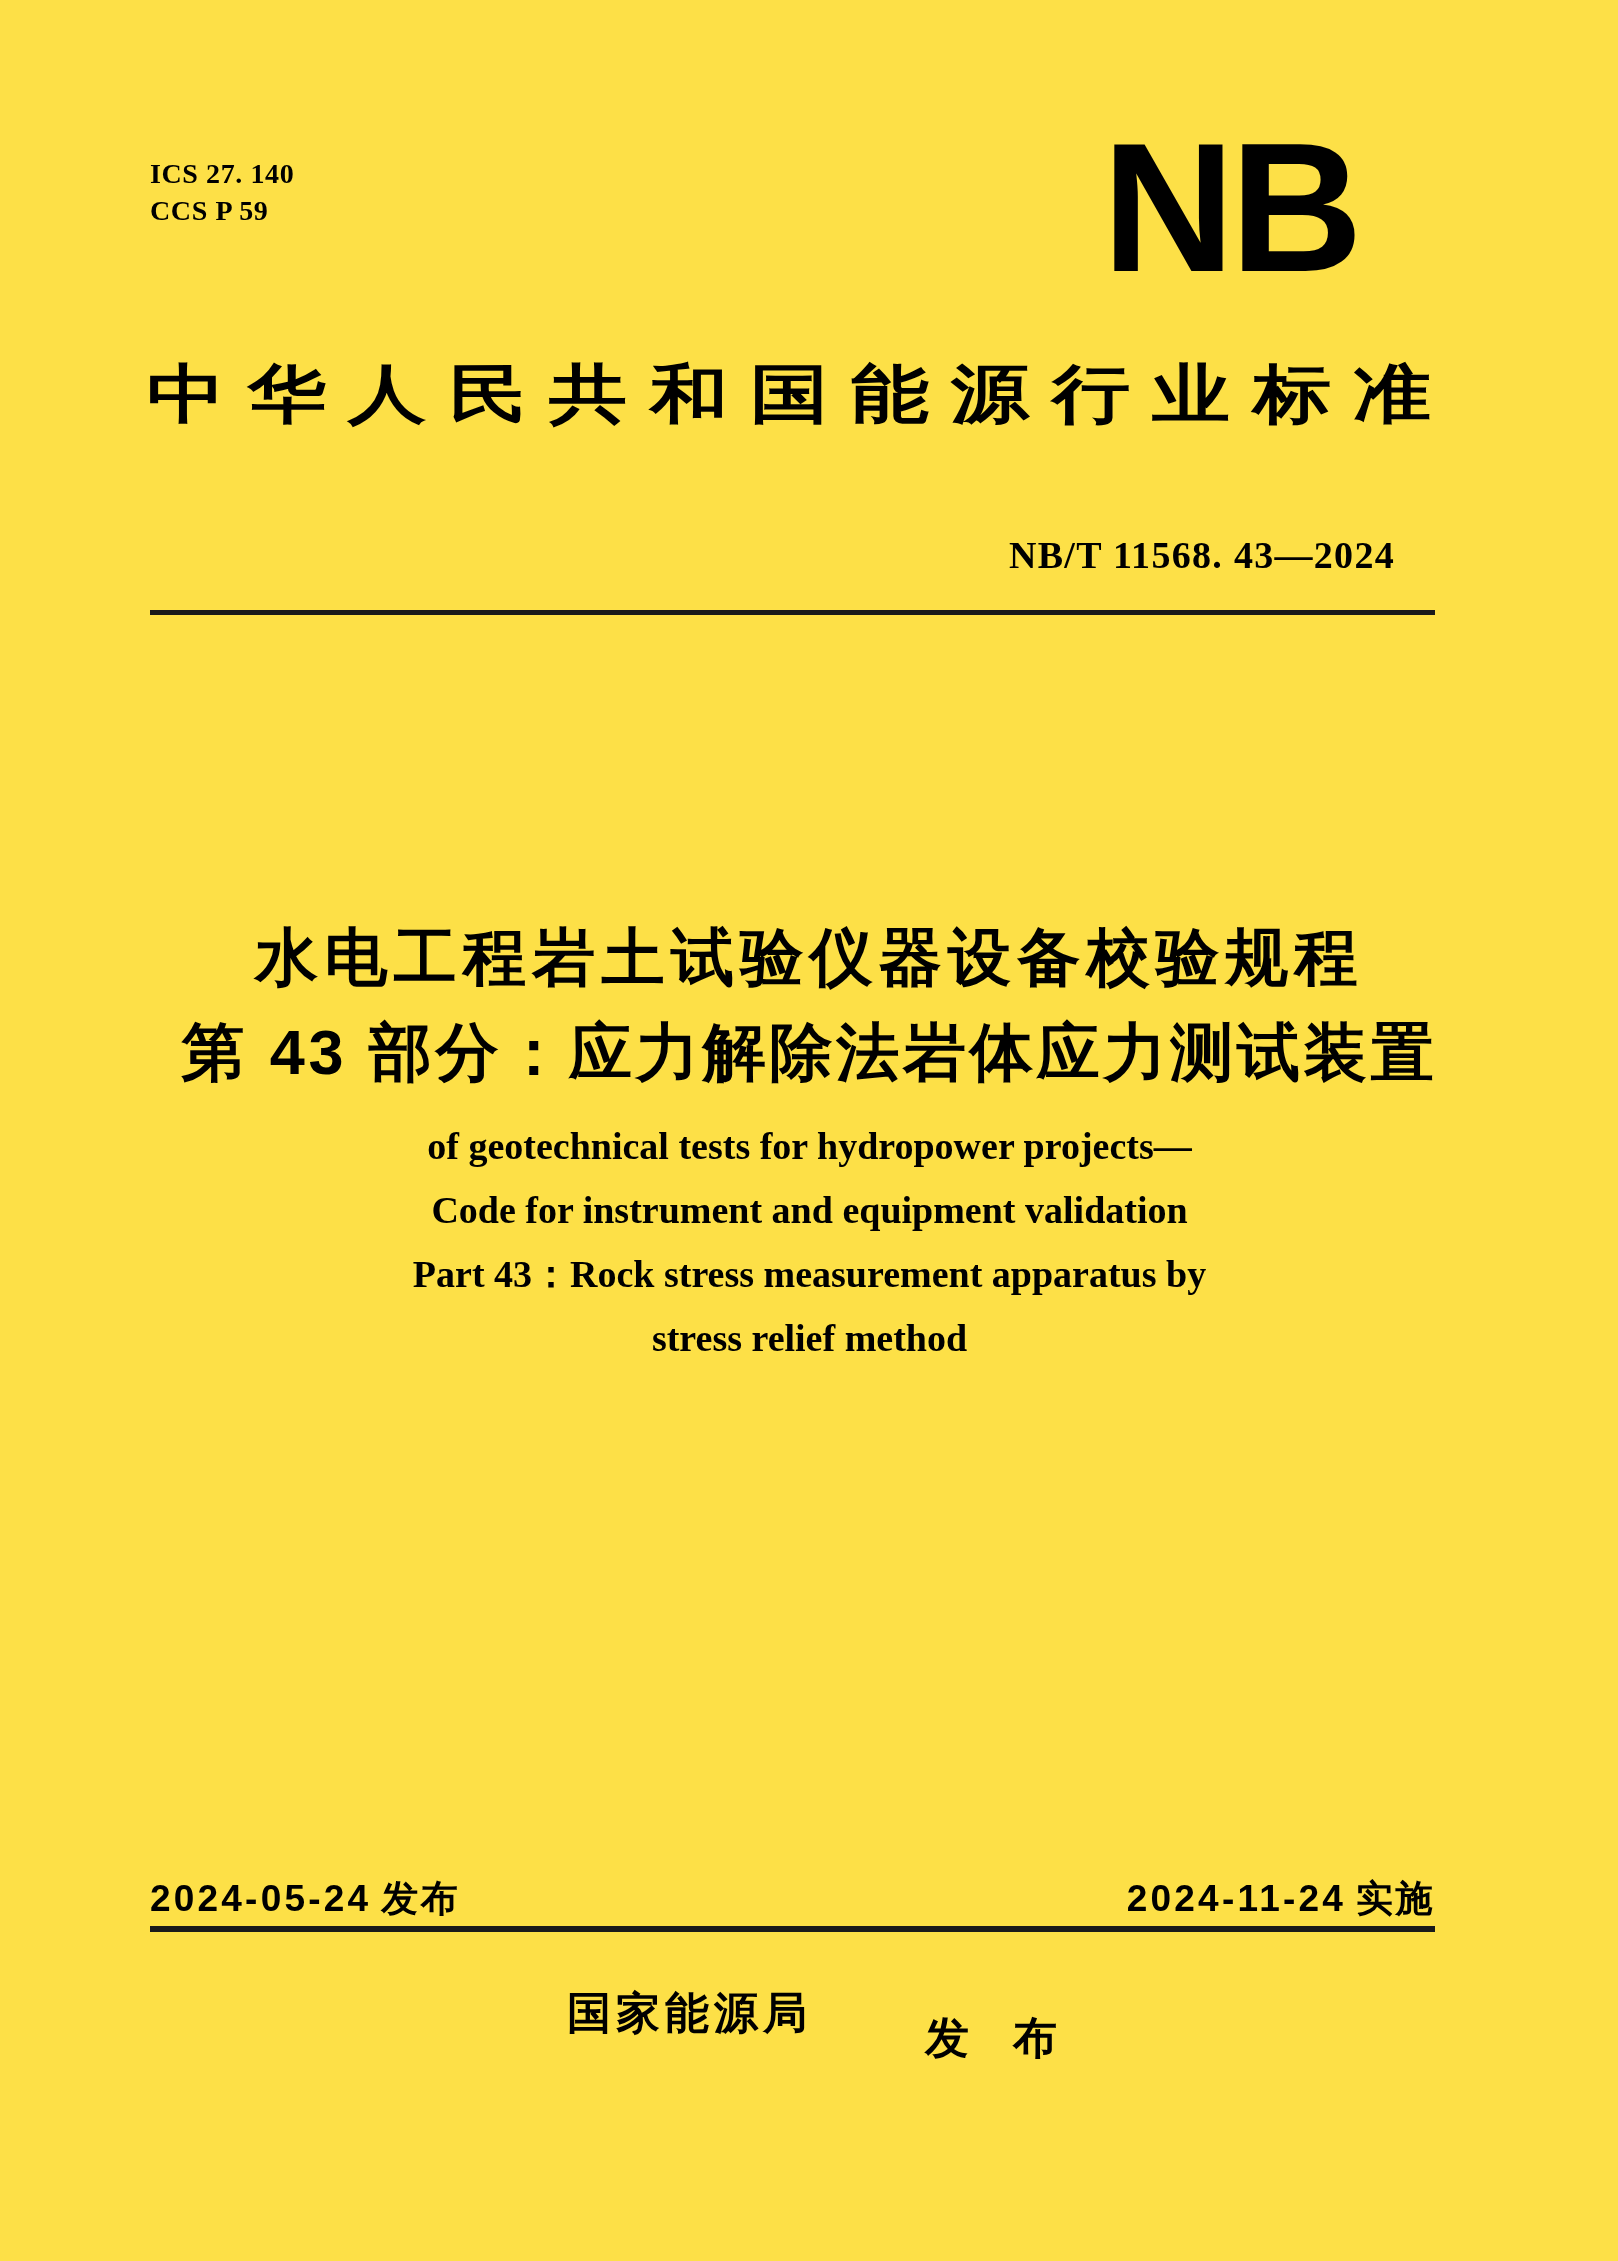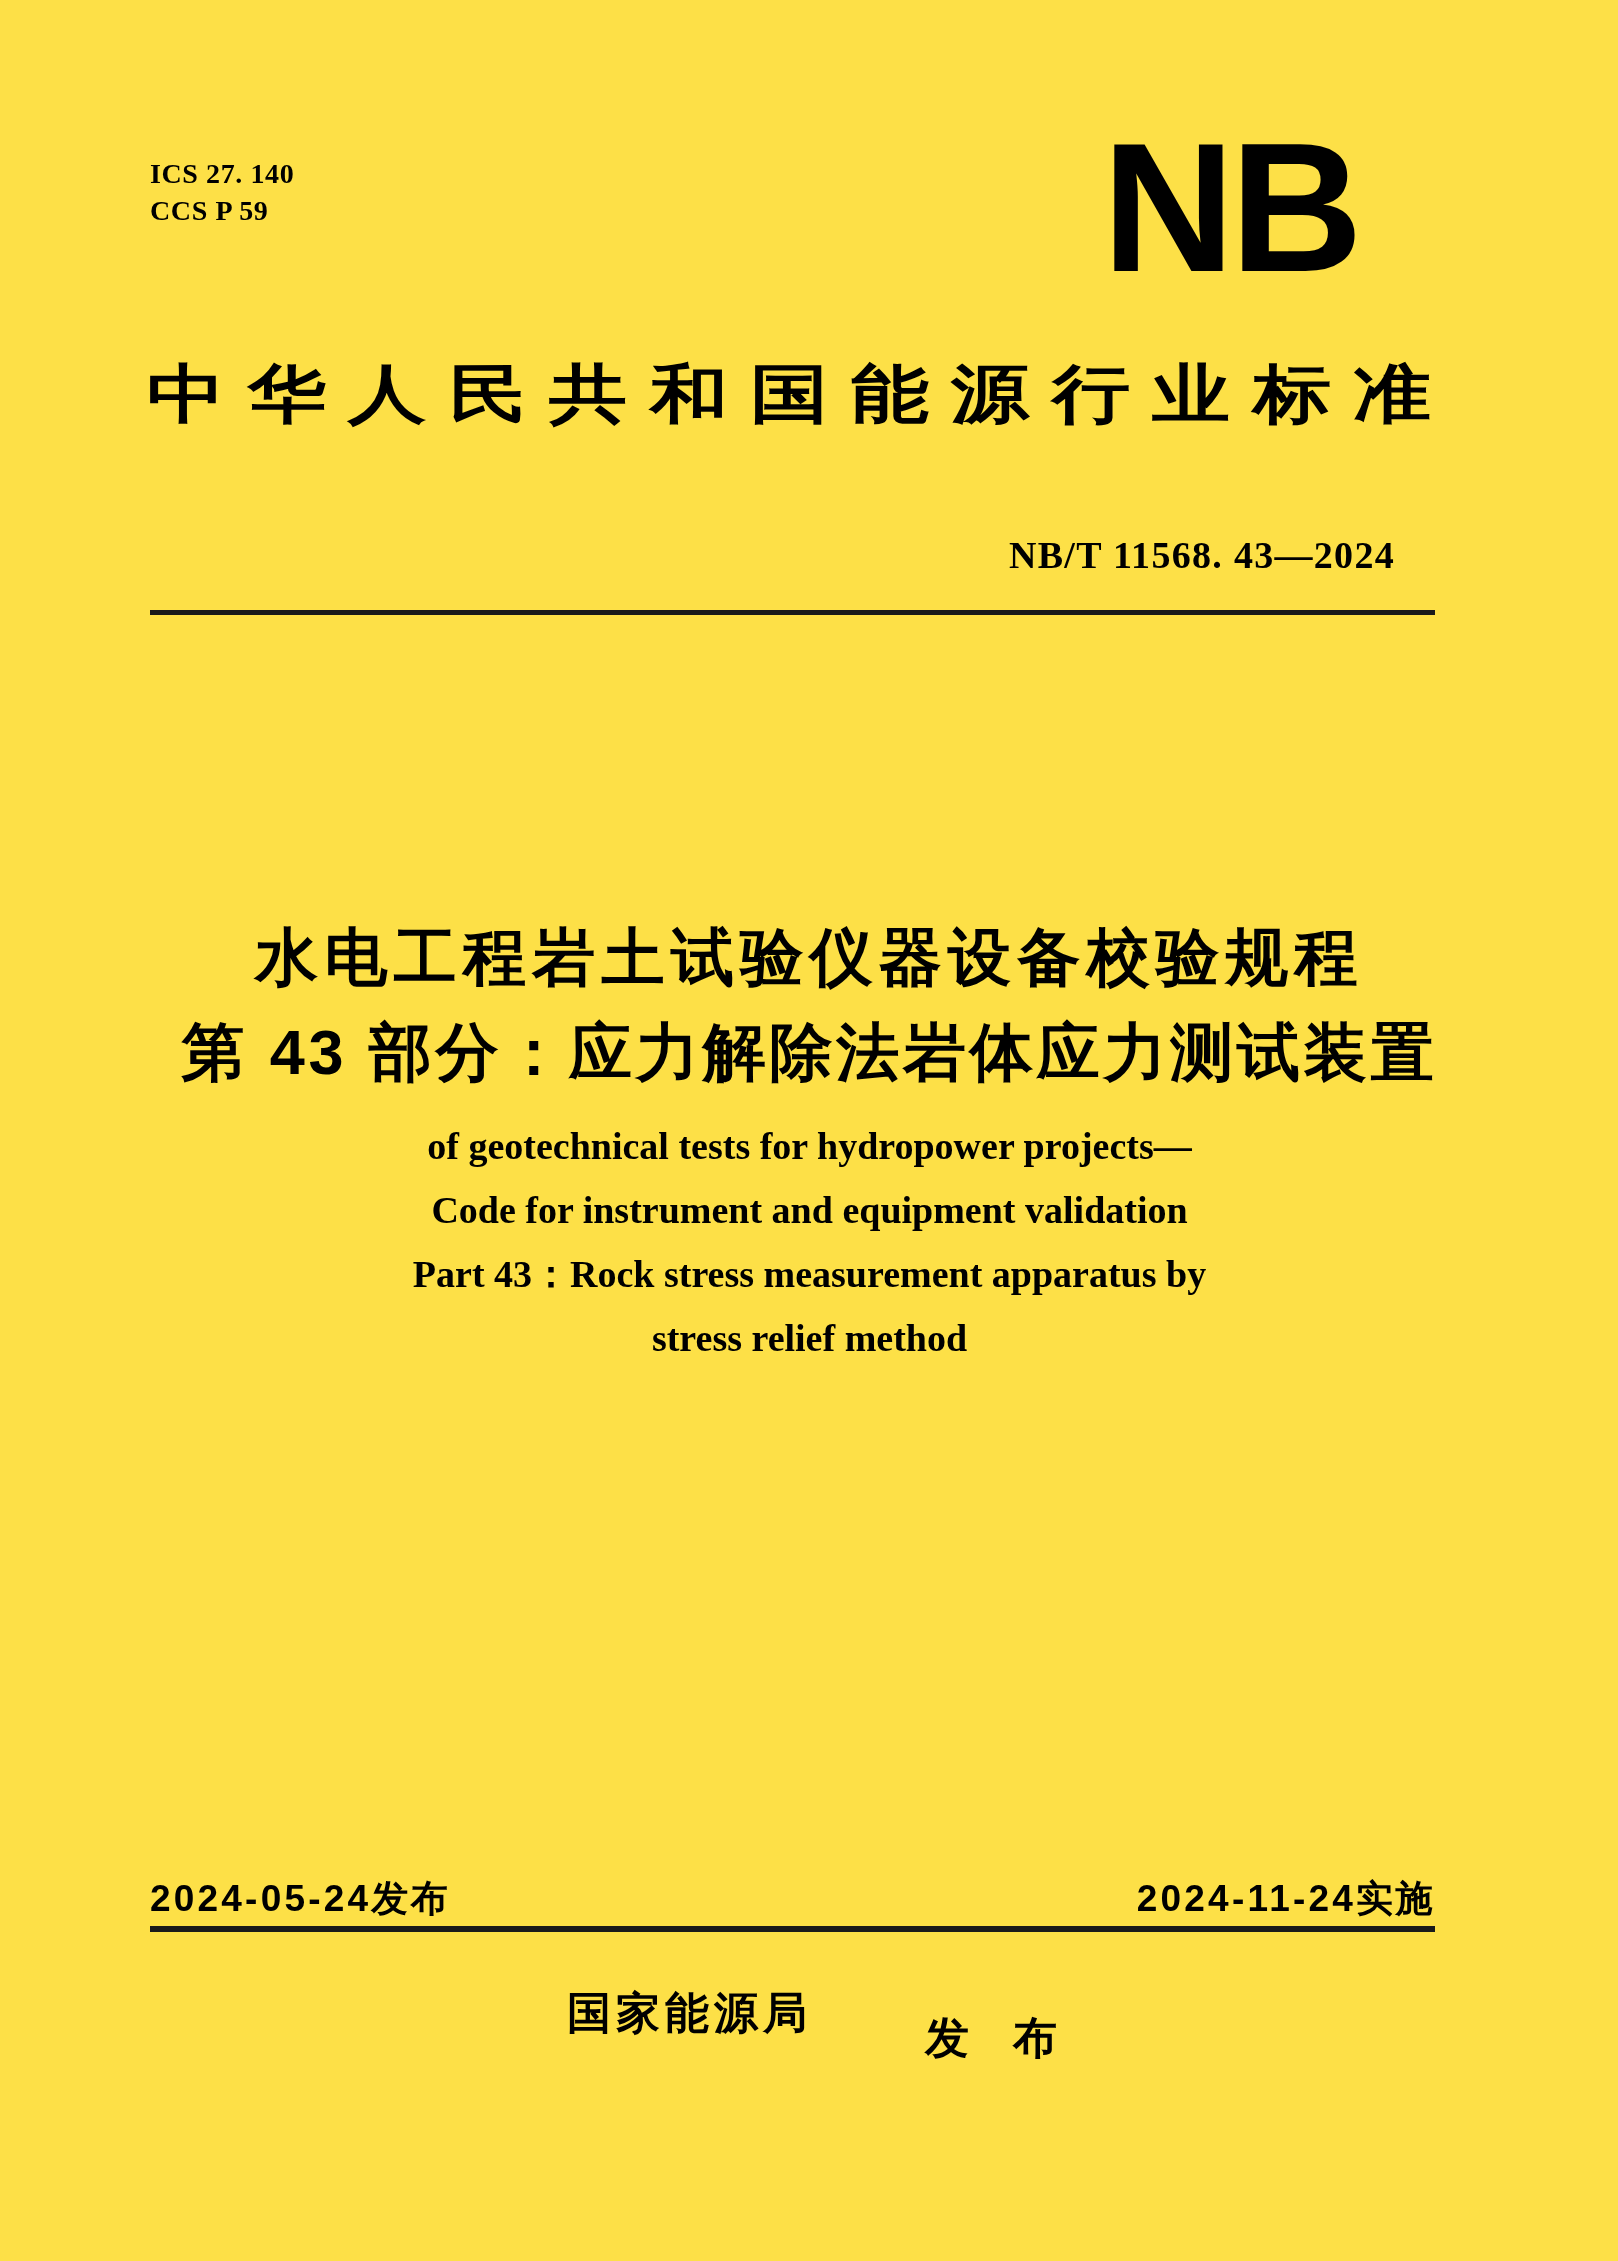--- a/index.html
+++ b/index.html
@@ -125,20 +125,21 @@
     font-size: 37px;
     font-weight: bold;
     white-space: nowrap;
   }
   .date-num {
     font-family: Liberation Sans, sans-serif;
     letter-spacing: 3.2px;
   }
   .date-label {
     font-family: "Liberation Sans", "DejaVu Sans", sans-serif;
+    margin-left: 10px;
     letter-spacing: 2.5px;
   }
 
   
   .publisher-name {
     position: absolute;
     left: 567px;
     top: 1992px;
     font-weight: bold;
     font-size: 44px;

